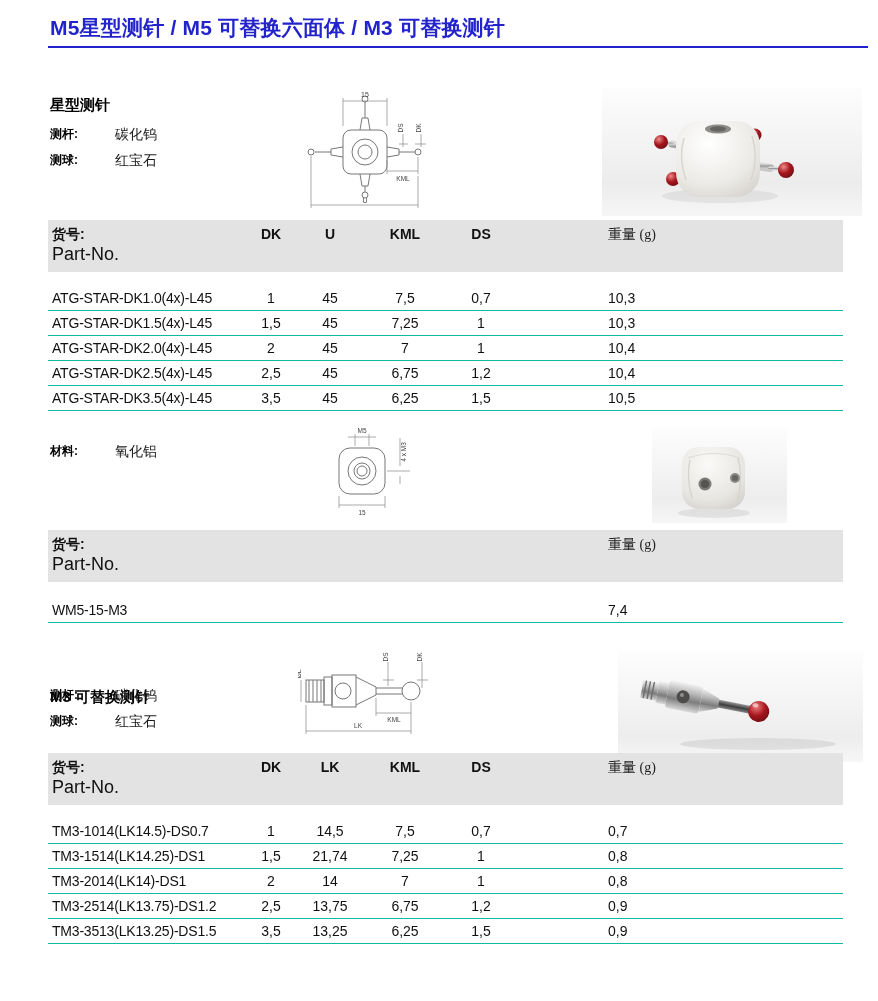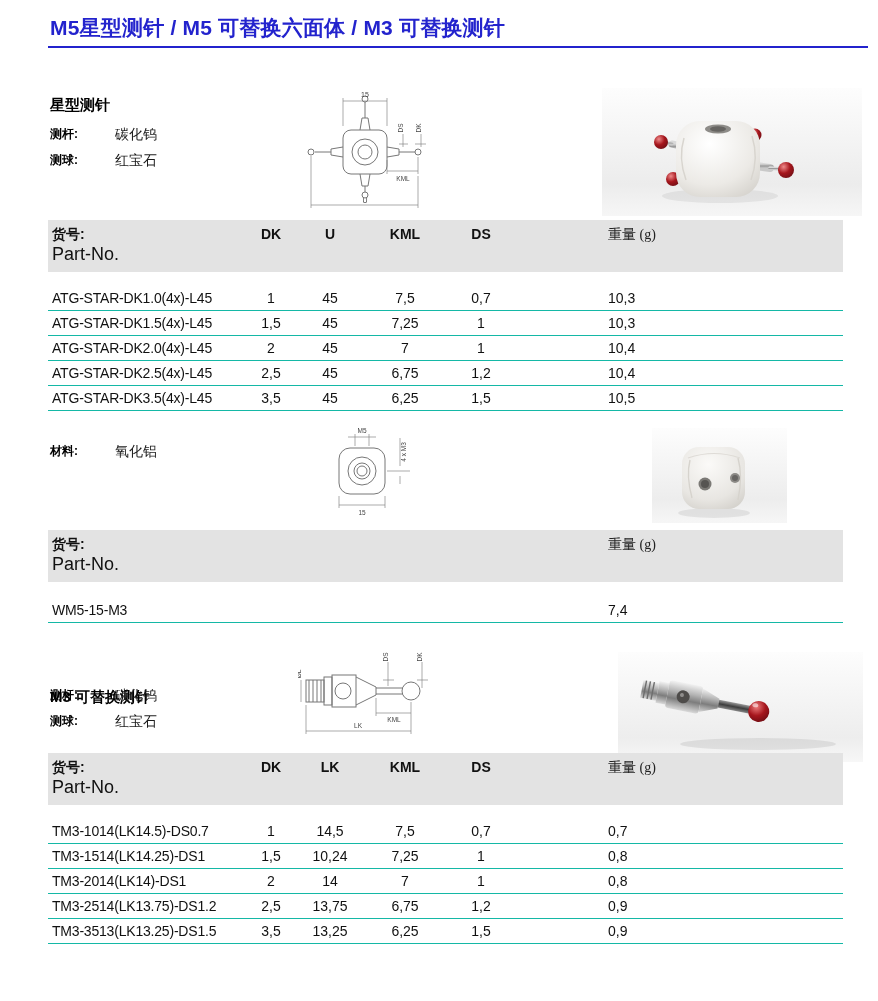--- a/index.html
+++ b/index.html
@@ -377,21 +377,21 @@
       <div class="c-part">TM3-1014(LK14.5)-DS0.7</div>
       <div class="c-num">1</div>
       <div class="c-num">14,5</div>
       <div class="c-num">7,5</div>
       <div class="c-num">0,7</div>
       <div class="c-w">0,7</div>
     </div>
     <div class="trow">
       <div class="c-part">TM3-1514(LK14.25)-DS1</div>
       <div class="c-num">1,5</div>
-      <div class="c-num">10,24</div>
+      <div class="c-num">21,74</div>
       <div class="c-num">7,25</div>
       <div class="c-num">1</div>
       <div class="c-w">0,8</div>
     </div>
     <div class="trow">
       <div class="c-part">TM3-2014(LK14)-DS1</div>
       <div class="c-num">2</div>
       <div class="c-num">14</div>
       <div class="c-num">7</div>
       <div class="c-num">1</div>

